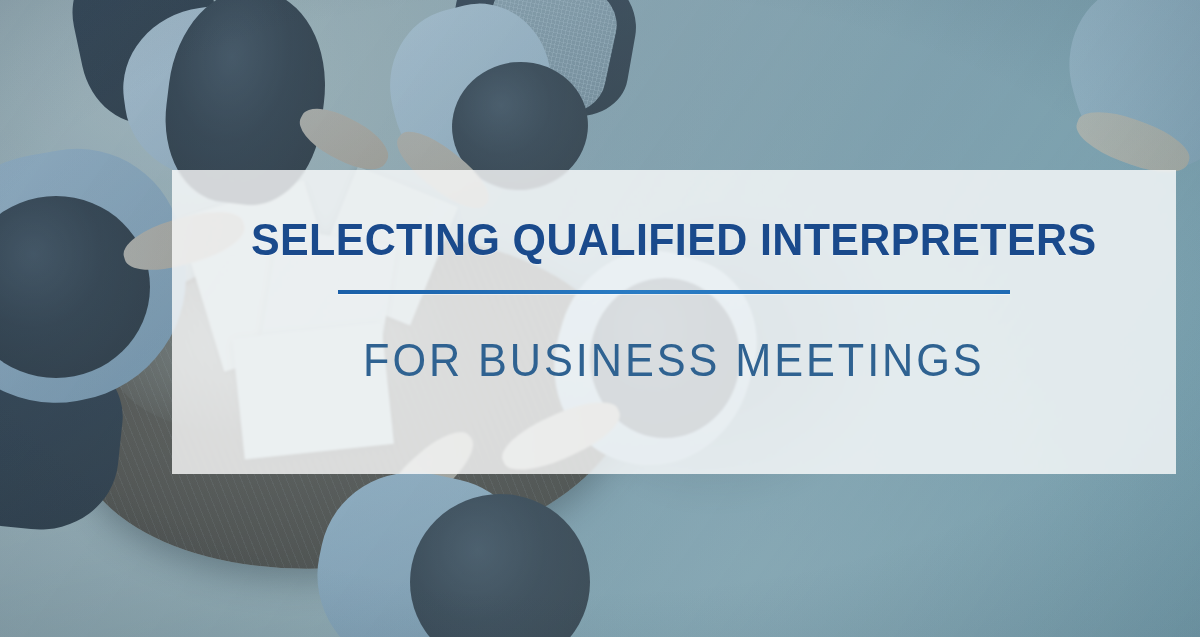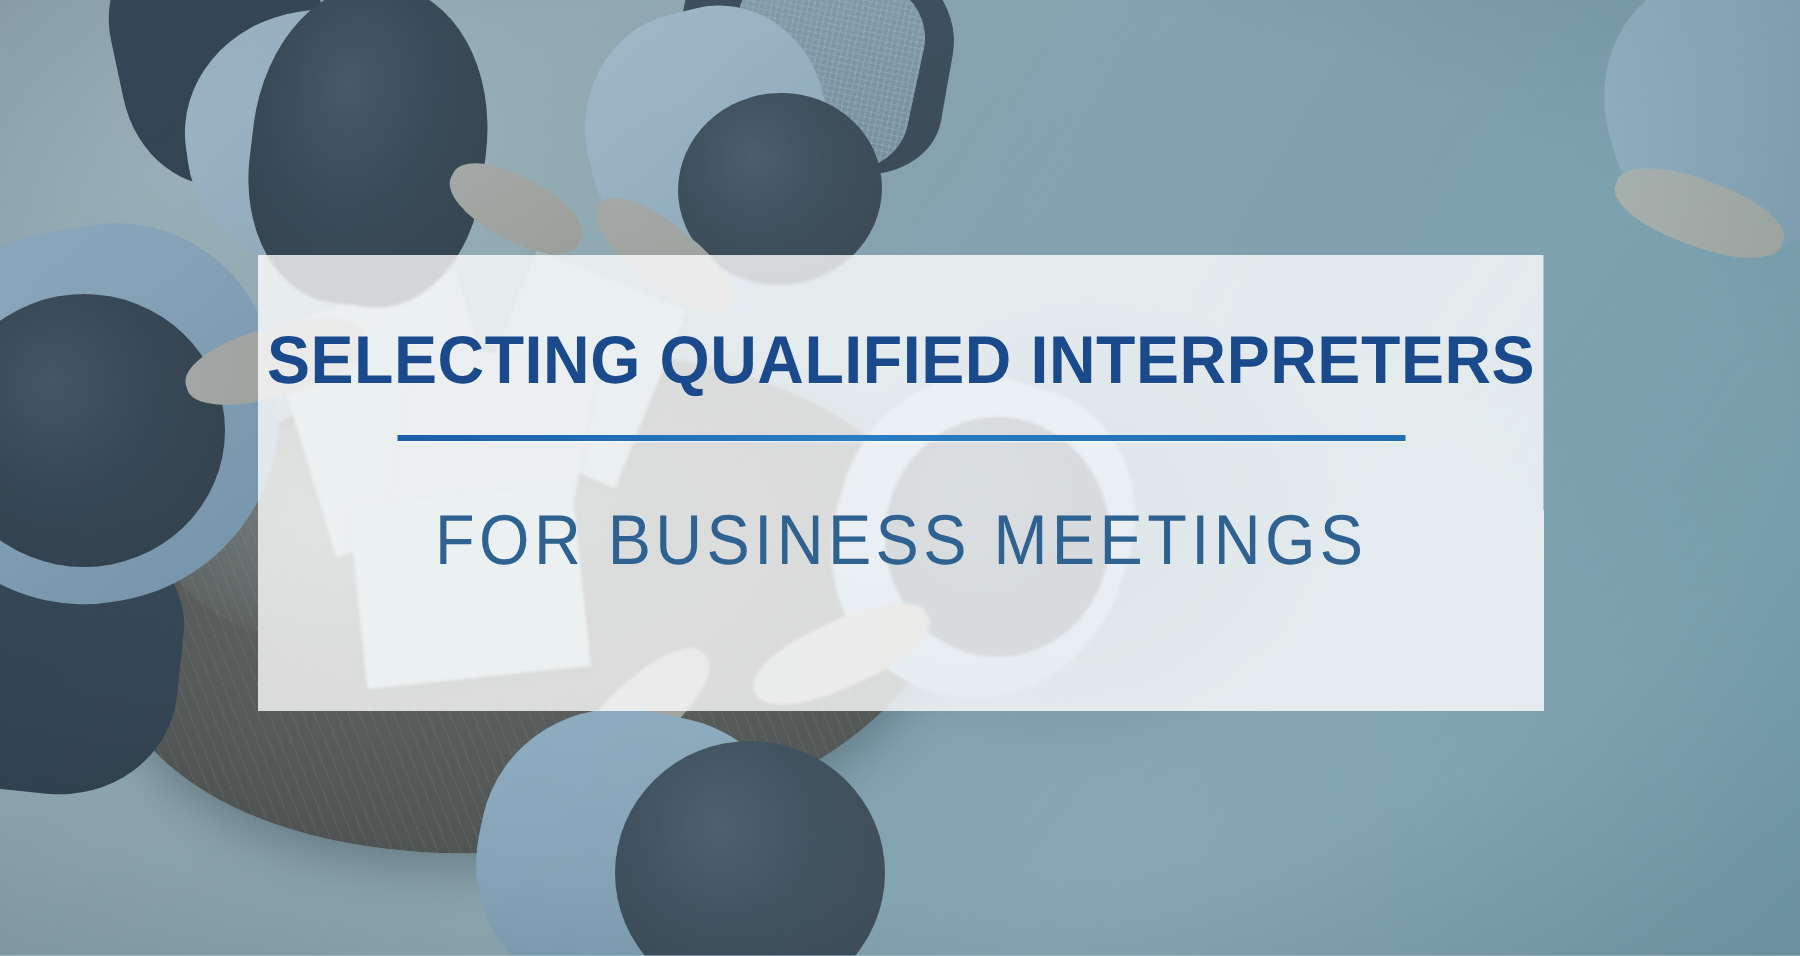--- a/index.html
+++ b/index.html
@@ -149,21 +149,21 @@
   }
   .vignette {
     position:absolute; inset:0;
     background:radial-gradient(ellipse 95% 90% at 48% 46%, rgba(0,0,0,0) 52%, rgba(22,44,60,.22) 100%);
   }
 
   
   #panel {
     position:absolute;
     left:172px; top:170px;
-    width:857px; height:304px;
+    width:1004px; height:304px;
     background:rgba(255,255,255,.78);
     backdrop-filter:blur(1px);
     z-index:5;
     text-align:right;
   }
 
   .panel-inner {
     position:absolute; inset:0;
     display:flex; flex-direction:column;
     align-items:center; justify-content:flex-start;

